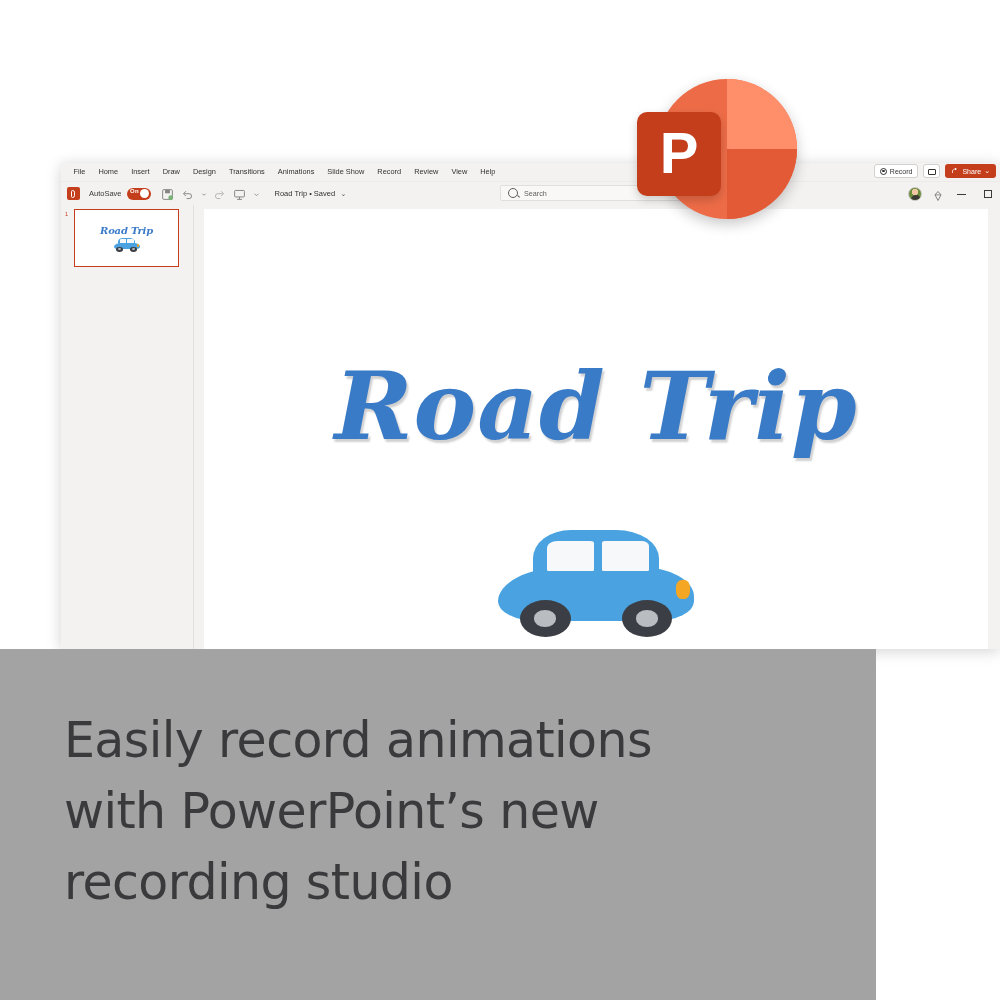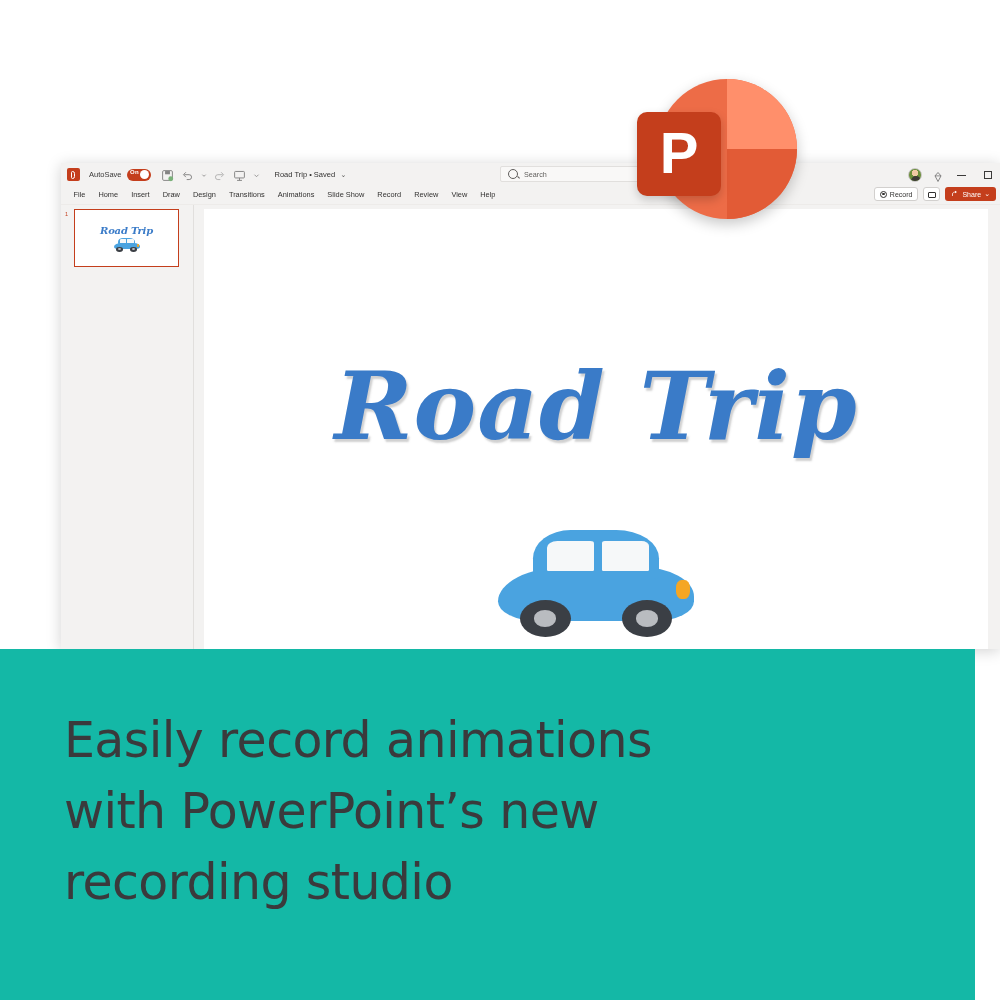--- a/index.html
+++ b/index.html
@@ -477,114 +477,43 @@
     line-height: 1;
     padding-bottom: 3px;
     box-sizing: border-box;
   }
 
   
   #caption-band {
     position: absolute;
     left: 0;
     top: 649px;
-    width: 975px;
+    width: 876px;
     height: 351px;
-    background: #14b8a6;
+    background: #a3a3a3;
     z-index: 30;
   }
   #caption-text {
     position: absolute;
     left: 64px;
     top: 56px;
     width: 760px;
     font-family: "DejaVu Sans", sans-serif;
     font-size: 49px;
     line-height: 71px;
     color: #3a3a3c;
     font-weight: 400;
     letter-spacing: -0.6px;
     white-space: pre-line;
   }
 </style>
 </head>
 <body>
 
 <div id="app-window">
-
-  <div id="title-bar">
-    <div class="pp-mini-logo"></div>
-
-    <span class="autosave-label">AutoSave</span>
-
-    <div class="autosave-toggle">
-      <span class="on-text">On</span>
-      <span class="knob"></span>
-    </div>
-
-    <div class="qat">
-      <span class="qat-icon">
-        <svg width="13" height="13" viewBox="0 0 16 16">
-            <rect x="2" y="2" width="12" height="12" rx="1.5" fill="none" stroke="#5a5a5a" stroke-width="1.2"></rect>
-            <rect x="5" y="2.5" width="6" height="4" fill="#5a5a5a"></rect>
-            <circle cx="12" cy="12" r="3" fill="#4c9a4c"></circle>
-          </svg>
-      </span>
-      <span class="qat-icon">
-        <svg width="13" height="13" viewBox="0 0 16 16">
-            <path d="M4 7h6a3 3 0 0 1 0 6H7" fill="none" stroke="#5a5a5a" stroke-width="1.2"></path>
-            <path d="M6 4L3 7l3 3" fill="none" stroke="#5a5a5a" stroke-width="1.2"></path>
-          </svg>
-      </span>
-      <span class="qat-icon" style="width:5px">
-        <svg width="6" height="13" viewBox="0 0 6 16">
-            <path d="M1 7l2 2 2-2" fill="none" stroke="#5a5a5a" stroke-width="1"></path>
-          </svg>
-      </span>
-      <span class="qat-icon">
-        <svg width="13" height="13" viewBox="0 0 16 16">
-            <path d="M12 7H6a3 3 0 0 0 0 6h3" fill="none" stroke="#9a9a9a" stroke-width="1.2"></path>
-            <path d="M10 4l3 3-3 3" fill="none" stroke="#9a9a9a" stroke-width="1.2"></path>
-          </svg>
-      </span>
-      <span class="qat-icon">
-        <svg width="13" height="13" viewBox="0 0 16 16">
-            <rect x="2" y="3" width="12" height="8" rx="1" fill="none" stroke="#5a5a5a" stroke-width="1.2"></rect>
-            <path d="M8 11v3M5 14h6" stroke="#5a5a5a" stroke-width="1.2" fill="none"></path>
-          </svg>
-      </span>
-      <span class="qat-icon" style="width:6px">
-        <svg width="7" height="13" viewBox="0 0 8 16">
-            <path d="M1.5 7l2.5 2.5L6.5 7" fill="none" stroke="#5a5a5a" stroke-width="1"></path>
-          </svg>
-      </span>
-    </div>
-
-    <span class="doc-title">
-      <span>Road Trip • Saved</span>
-      <span class="chev">⌄</span>
-    </span>
-
-    <div id="search-box">
-      <span class="mag"></span>
-      <span class="ph">Search</span>
-    </div>
-
-    <div id="title-right">
-      <span class="avatar"></span>
-      <span class="diamond-icon">
-        <svg width="12" height="12" viewBox="0 0 16 16">
-            <path d="M8 2l4 4.5L8 14 4 6.5z" fill="none" stroke="#6e6e6e" stroke-width="1.1"></path>
-            <path d="M4 6.5h8" stroke="#6e6e6e" stroke-width="1"></path>
-          </svg>
-      </span>
-      <span class="win-btn min"></span>
-      <span class="win-btn max"></span>
-    </div>
-  </div>
 
   <div id="ribbon">
     <span class="tab">File</span>
     <span class="tab">Home</span>
     <span class="tab">Insert</span>
     <span class="tab">Draw</span>
     <span class="tab">Design</span>
     <span class="tab">Transitions</span>
     <span class="tab">Animations</span>
     <span class="tab">Slide Show</span>
@@ -602,20 +531,91 @@
       <span class="share-btn">
         <span class="share-ico">
           <svg width="8" height="8" viewBox="0 0 16 16">
               <path d="M3 12V8c0-3 3-4 7-4" fill="none" stroke="#fff" stroke-width="1.5"></path>
               <path d="M8 1.5L12 4 8 6.5z" fill="#fff"></path>
             </svg>
         </span>
         <span>Share</span>
         <span>⌄</span>
       </span>
+    </div>
+  </div>
+
+  <div id="title-bar">
+    <div class="pp-mini-logo"></div>
+
+    <span class="autosave-label">AutoSave</span>
+
+    <div class="autosave-toggle">
+      <span class="on-text">On</span>
+      <span class="knob"></span>
+    </div>
+
+    <div class="qat">
+      <span class="qat-icon">
+        <svg width="13" height="13" viewBox="0 0 16 16">
+            <rect x="2" y="2" width="12" height="12" rx="1.5" fill="none" stroke="#5a5a5a" stroke-width="1.2"></rect>
+            <rect x="5" y="2.5" width="6" height="4" fill="#5a5a5a"></rect>
+            <circle cx="12" cy="12" r="3" fill="#4c9a4c"></circle>
+          </svg>
+      </span>
+      <span class="qat-icon">
+        <svg width="13" height="13" viewBox="0 0 16 16">
+            <path d="M4 7h6a3 3 0 0 1 0 6H7" fill="none" stroke="#5a5a5a" stroke-width="1.2"></path>
+            <path d="M6 4L3 7l3 3" fill="none" stroke="#5a5a5a" stroke-width="1.2"></path>
+          </svg>
+      </span>
+      <span class="qat-icon" style="width:5px">
+        <svg width="6" height="13" viewBox="0 0 6 16">
+            <path d="M1 7l2 2 2-2" fill="none" stroke="#5a5a5a" stroke-width="1"></path>
+          </svg>
+      </span>
+      <span class="qat-icon">
+        <svg width="13" height="13" viewBox="0 0 16 16">
+            <path d="M12 7H6a3 3 0 0 0 0 6h3" fill="none" stroke="#9a9a9a" stroke-width="1.2"></path>
+            <path d="M10 4l3 3-3 3" fill="none" stroke="#9a9a9a" stroke-width="1.2"></path>
+          </svg>
+      </span>
+      <span class="qat-icon">
+        <svg width="13" height="13" viewBox="0 0 16 16">
+            <rect x="2" y="3" width="12" height="8" rx="1" fill="none" stroke="#5a5a5a" stroke-width="1.2"></rect>
+            <path d="M8 11v3M5 14h6" stroke="#5a5a5a" stroke-width="1.2" fill="none"></path>
+          </svg>
+      </span>
+      <span class="qat-icon" style="width:6px">
+        <svg width="7" height="13" viewBox="0 0 8 16">
+            <path d="M1.5 7l2.5 2.5L6.5 7" fill="none" stroke="#5a5a5a" stroke-width="1"></path>
+          </svg>
+      </span>
+    </div>
+
+    <span class="doc-title">
+      <span>Road Trip • Saved</span>
+      <span class="chev">⌄</span>
+    </span>
+
+    <div id="search-box">
+      <span class="mag"></span>
+      <span class="ph">Search</span>
+    </div>
+
+    <div id="title-right">
+      <span class="avatar"></span>
+      <span class="diamond-icon">
+        <svg width="12" height="12" viewBox="0 0 16 16">
+            <path d="M8 2l4 4.5L8 14 4 6.5z" fill="none" stroke="#6e6e6e" stroke-width="1.1"></path>
+            <path d="M4 6.5h8" stroke="#6e6e6e" stroke-width="1"></path>
+          </svg>
+      </span>
+      <span class="win-btn min"></span>
+      <span class="win-btn max"></span>
     </div>
   </div>
 
   <div id="work-area">
 
     <div id="thumb-pane">
       <span class="slide-number">1</span>
       <div id="thumb-1">
         <span class="thumb-title">Road Trip</span>
         <span class="car" style="width:26px;height:15px">

